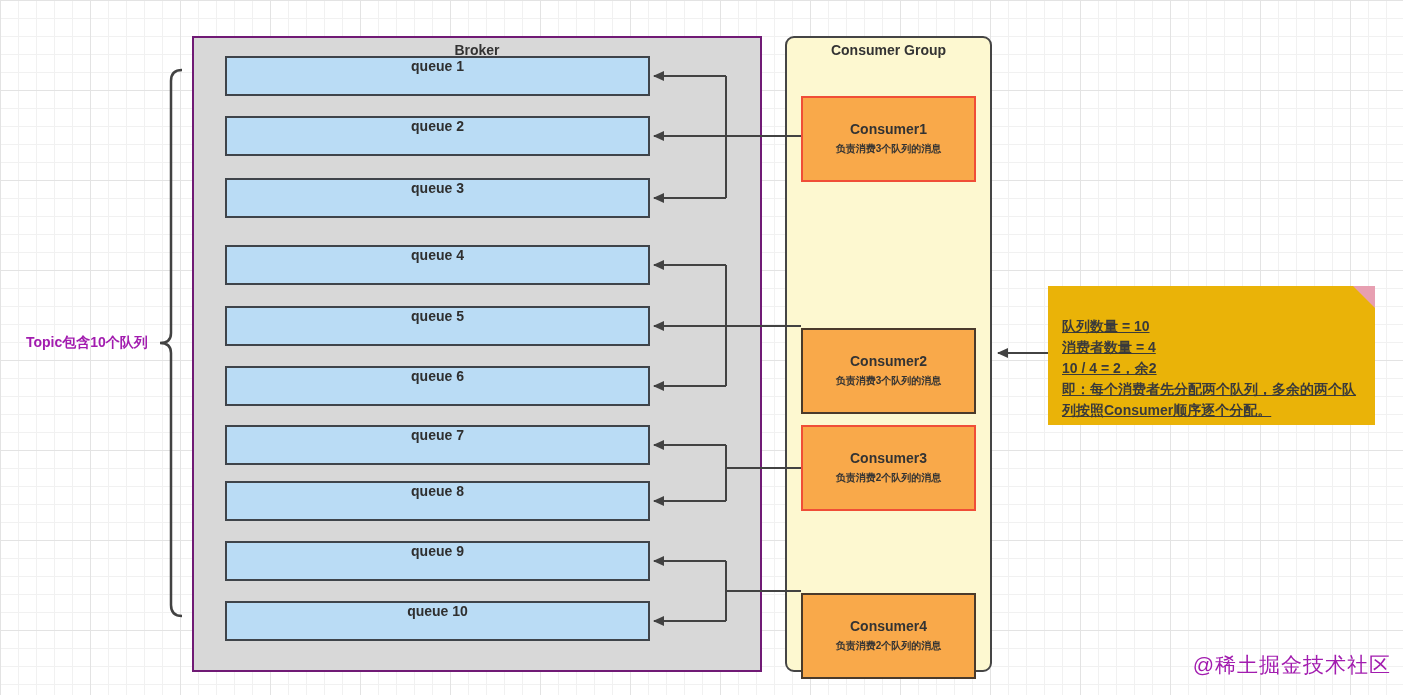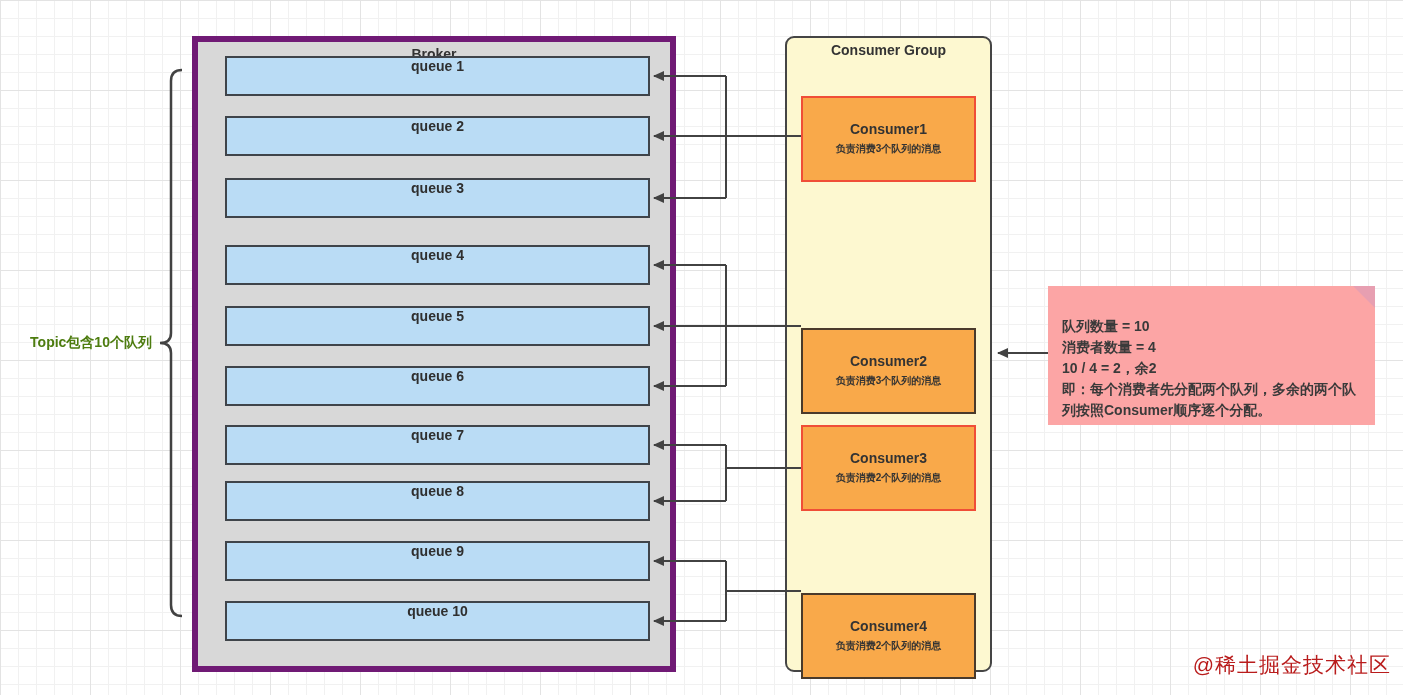--- a/index.html
+++ b/index.html
@@ -12,22 +12,22 @@
       linear-gradient(90deg,#e3e3e3 1px, transparent 1px),
       linear-gradient(#f1f1f1 1px, transparent 1px),
       linear-gradient(90deg,#f1f1f1 1px, transparent 1px);
     background-size:90px 90px,90px 90px,18px 18px,18px 18px;
     position:relative;
     overflow:hidden;
   }
   .canvas { position:absolute; inset:0; }
 
   .broker {
-    position:absolute; left:192px; top:36px; width:484px; height:636px;
-    background:#d8d8d8; border:6px solid #701a75;
+    position:absolute; left:192px; top:36px; width:570px; height:636px;
+    background:#d8d8d8; border:2px solid #701a75;
   }
   .box-title {
     position:absolute; left:0; right:0; top:4px; text-align:center;
     font-size:14px; font-weight:bold; color:#333333;
   }
   .queue {
     position:absolute; left:225px; width:425px; height:40px;
     background:#badcf5; border:2px solid #3f444a;
     display:flex; justify-content:center;
     font-size:14px; font-weight:bold; color:#2f2f2f;
@@ -41,38 +41,39 @@
     background:#f9a94a;
     display:flex; flex-direction:column; align-items:center; justify-content:center;
     text-align:center; color:#333333; font-weight:bold;
   }
   .consumer .cname { font-size:14px; line-height:19px;text-align:right; }
   .consumer .cdesc { font-size:10px; line-height:19px; }
   .border-red  { border:2px solid #f04e37; }
   .border-dark { border:2px solid #4a3a2b;margin-top:45px; }
 
   .topic-label {
-    position:absolute; left:26px; top:334px; width:130px; text-align:center;
-    font-size:14px; font-weight:bold; color:#4d7c0f; white-space:nowrap;
+    position:absolute; left:26px; top:334px; width:130px; text-align:left;
+    font-size:14px; font-weight:bold; color:#a21caf; white-space:nowrap;
   }
 
   .note {
     position:absolute; left:1048px; top:286px; width:327px; height:139px;
-    background:#fca5a5; color:#3a3a3a;
+    background:#eab308; color:#3a3a3a;
     font-size:14px; font-weight:bold; line-height:21px;
     padding:30px 16px 10px 14px;
+    text-decoration:underline;
   }
   .note-fold {
     position:absolute; top:0; right:0; width:0; height:0;
     border-left:22px solid transparent; border-top:22px solid #e79fb1;
   }
 
   .watermark {
     position:absolute; right:12px; bottom:16px;
-    font-size:21px; color:#b91c1c; letter-spacing:1px;margin-top:32px;
+    font-size:21px; color:#a21caf; letter-spacing:1px;margin-top:32px;
   }
 
   svg.overlay { position:absolute; inset:0; pointer-events:none; }
   .wire { stroke:#424242; stroke-width:2; fill:none; }
 </style>
 </head>
 <body>
 
 <div class="canvas">
 

